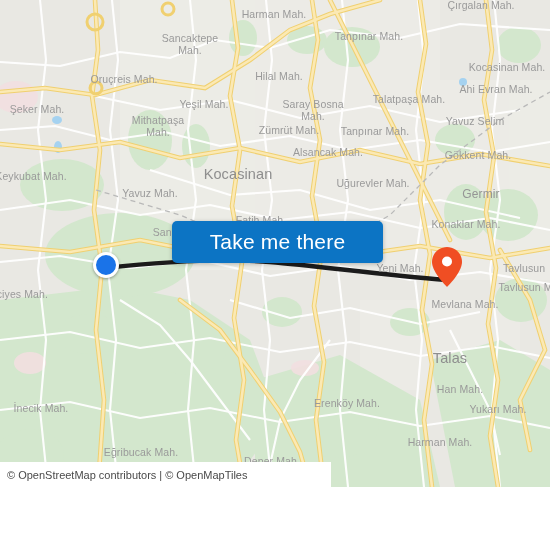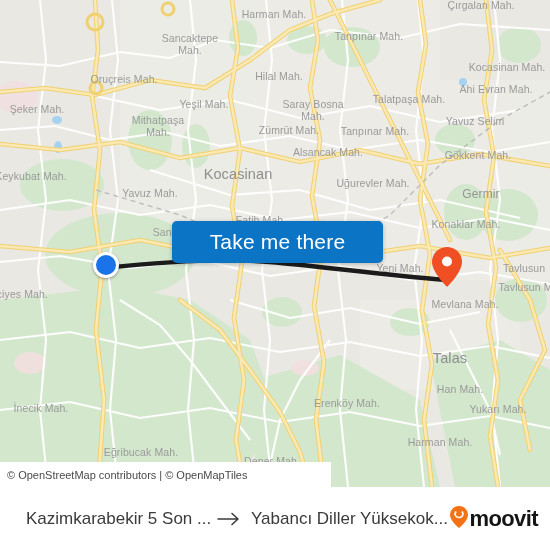--- a/index.html
+++ b/index.html
@@ -367,37 +367,14 @@
 
     <button id="take-me-there">Take me there</button>
 
     <div id="attribution-bar">
       <span class="attr-text">© OpenStreetMap contributors</span>
       <span class="attr-sep">|</span>
       <span class="attr-text">© OpenMapTiles</span>
     </div>
   </div>
 
-  <div id="footer">
-    <span id="footer-origin">Kazimkarabekir 5 Son ...</span>
-
-    <span id="footer-arrow">
-      <svg width="24" height="16" viewBox="0 0 24 16">
-        <path d="M1 8 L21 8 M15 2.5 L21 8 L15 13.5" stroke="#3b3b3b" stroke-width="1.6" fill="none" stroke-linecap="round" stroke-linejoin="round"></path>
-      </svg>
-    </span>
-
-    <span id="footer-destination">Yabancı Diller Yüksekok...</span>
-
-    <span id="moovit-logo">
-      <span>
-        <svg width="18" height="22" viewBox="0 0 18 22">
-          <path d="M9 0 C4 0 0 4 0 9 C0 15 9 22 9 22 C9 22 18 15 18 9 C18 4 14 0 9 0 Z" fill="#f47216"></path>
-          <path d="M5 7.5 A 4 4 0 0 0 13 7.5" fill="none" stroke="#ffffff" stroke-width="1.7" stroke-linecap="round"></path>
-          <circle cx="5.6" cy="6.2" r="1.05" fill="#ffffff"></circle>
-          <circle cx="12.4" cy="6.2" r="1.05" fill="#ffffff"></circle>
-        </svg>
-      </span>
-      <span id="moovit-wordmark">moovit</span>
-    </span>
-  </div>
 
 </div>
 
 </body></html>

